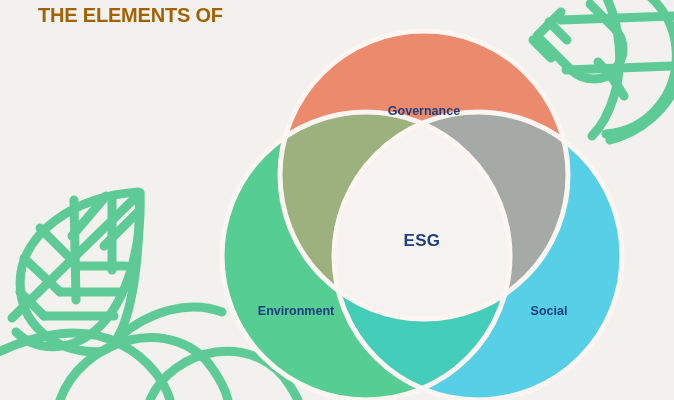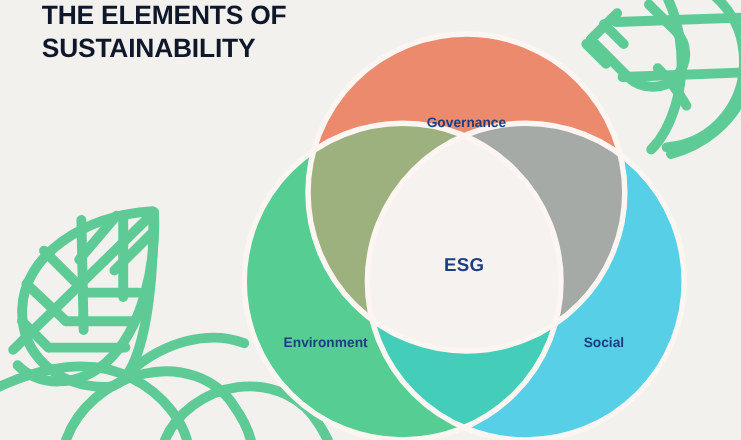--- a/index.html
+++ b/index.html
@@ -20,24 +20,24 @@
     background: #f3f1ee;
     overflow: hidden;
   }
   #title {
     position: absolute;
     left: 38px;
     top: 0px;
     width: 300px;
     z-index: 6;
     font-weight: bold;
-    font-size: 24px;
+    font-size: 20px;
     line-height: 30px;
     letter-spacing: -0.2px;
-    color: #0f172a;
+    color: #a16207;
     text-transform: uppercase;
   }
   #title .tline { display: block; white-space: nowrap; }
   .venn-svg {
     position: absolute;
     left: 0;
     top: 0;
   }
   .deco-svg {
     position: absolute;
@@ -102,21 +102,20 @@
       <path d="M588 -24 C 632 -28, 672 4, 676 48 C 680 92, 650 130, 606 134"></path>
       <path d="M596 -20 C 618 10, 626 56, 614 96 C 608 116, 600 128, 592 136"></path>
       <path d="M560 20 L 676 16"></path>
       <path d="M566 70 L 672 66"></path>
       <path d="M610 140 C 640 132, 664 112, 676 86"></path>
     </g>
   </svg>
 
   <div id="title">
     <span class="tline">THE ELEMENTS OF</span>
-    <span class="tline">SUSTAINABILITY</span>
   </div>
 
   <svg class="venn-svg" width="674" height="400" viewBox="0 0 674 400">
     <defs>
       <clipPath id="clipG">
           <circle cx="424" cy="175" r="144"></circle>
         </clipPath>
       <clipPath id="clipE">
           <circle cx="366" cy="256" r="144"></circle>
         </clipPath>

